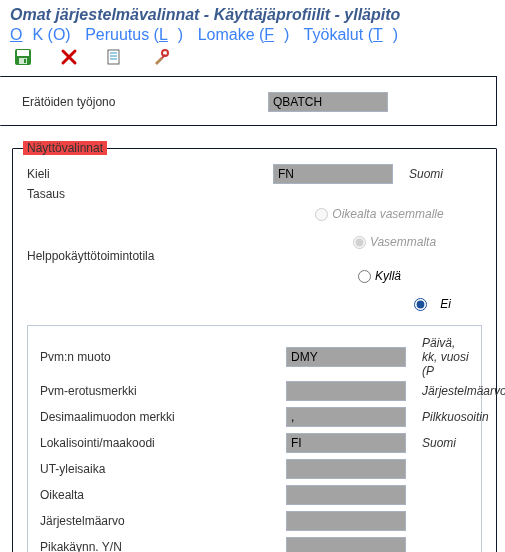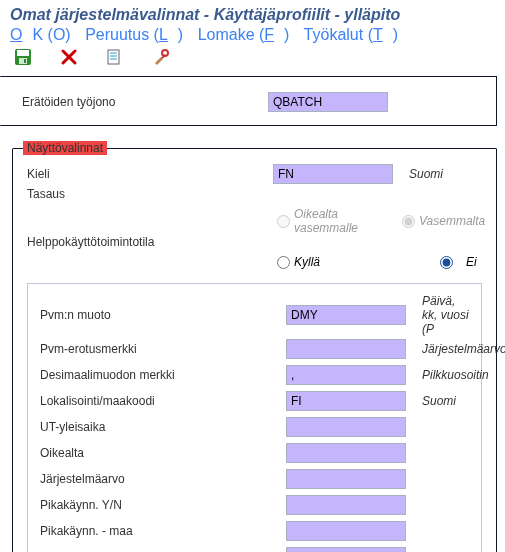--- a/index.html
+++ b/index.html
@@ -56,23 +56,23 @@
     gap: 6px;
   }
   .row .label { color: #333; }
   .row .value-desc { color: #333; font-style: italic; }
   input[type=text] {
     border: 1px solid #a8b2c0;
     height: 20px;
     padding: 1px 4px;
     font-size: 12px;
     width: 120px;
-    background: #c4b5fd;
-  }
-  .radio-group { display:flex; gap:14px; align-items:center; color:#888; }
+    background: #a3a3a3;
+  }
+  .radio-group { display:flex; gap:14px; align-items:center; color:#888;flex-direction:column; }
   .radio-group.enabled { color:#000; }
   .radio-group label { display:flex; align-items:center; gap:4px; font-style: italic; cursor:pointer; }
   .radio-disabled { color:#9a9a9a; }
   .inner-panel {
     border: 1px solid #bfc8d6;
     margin: 14px 0 0;
     padding: 10px 12px 6px;
   }
   
   .disk-icon svg { width:18px; height:18px; }

